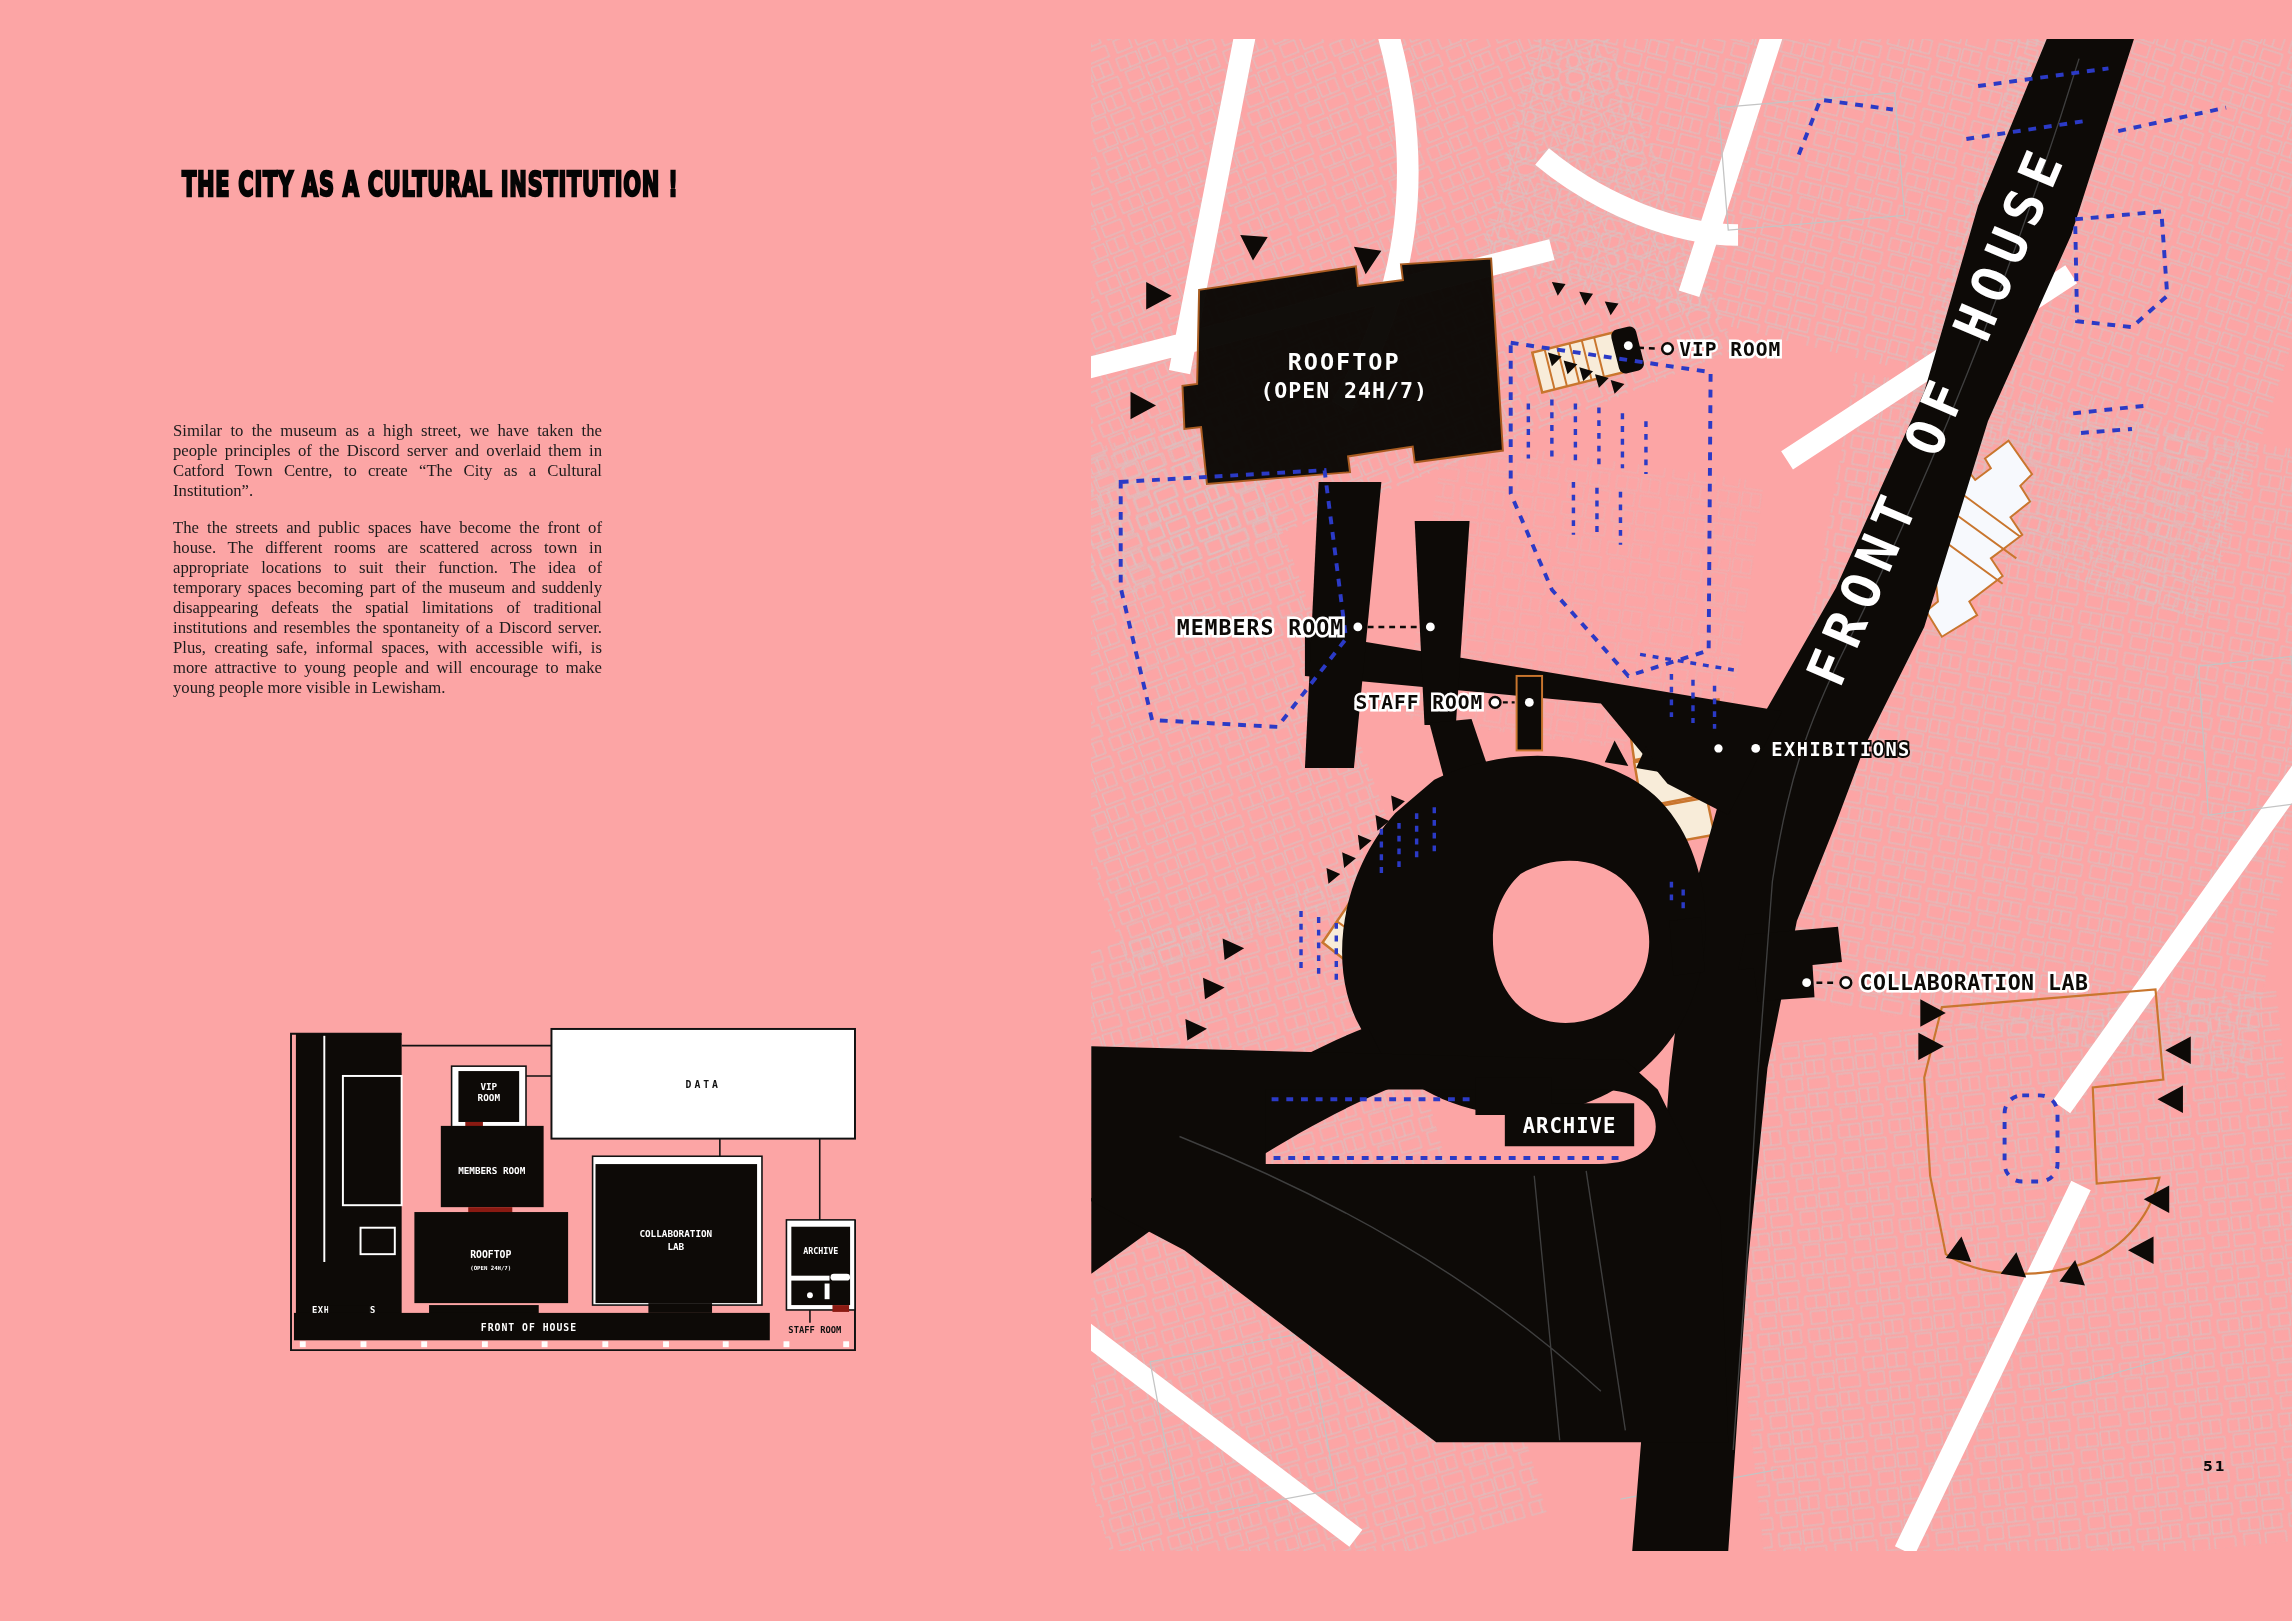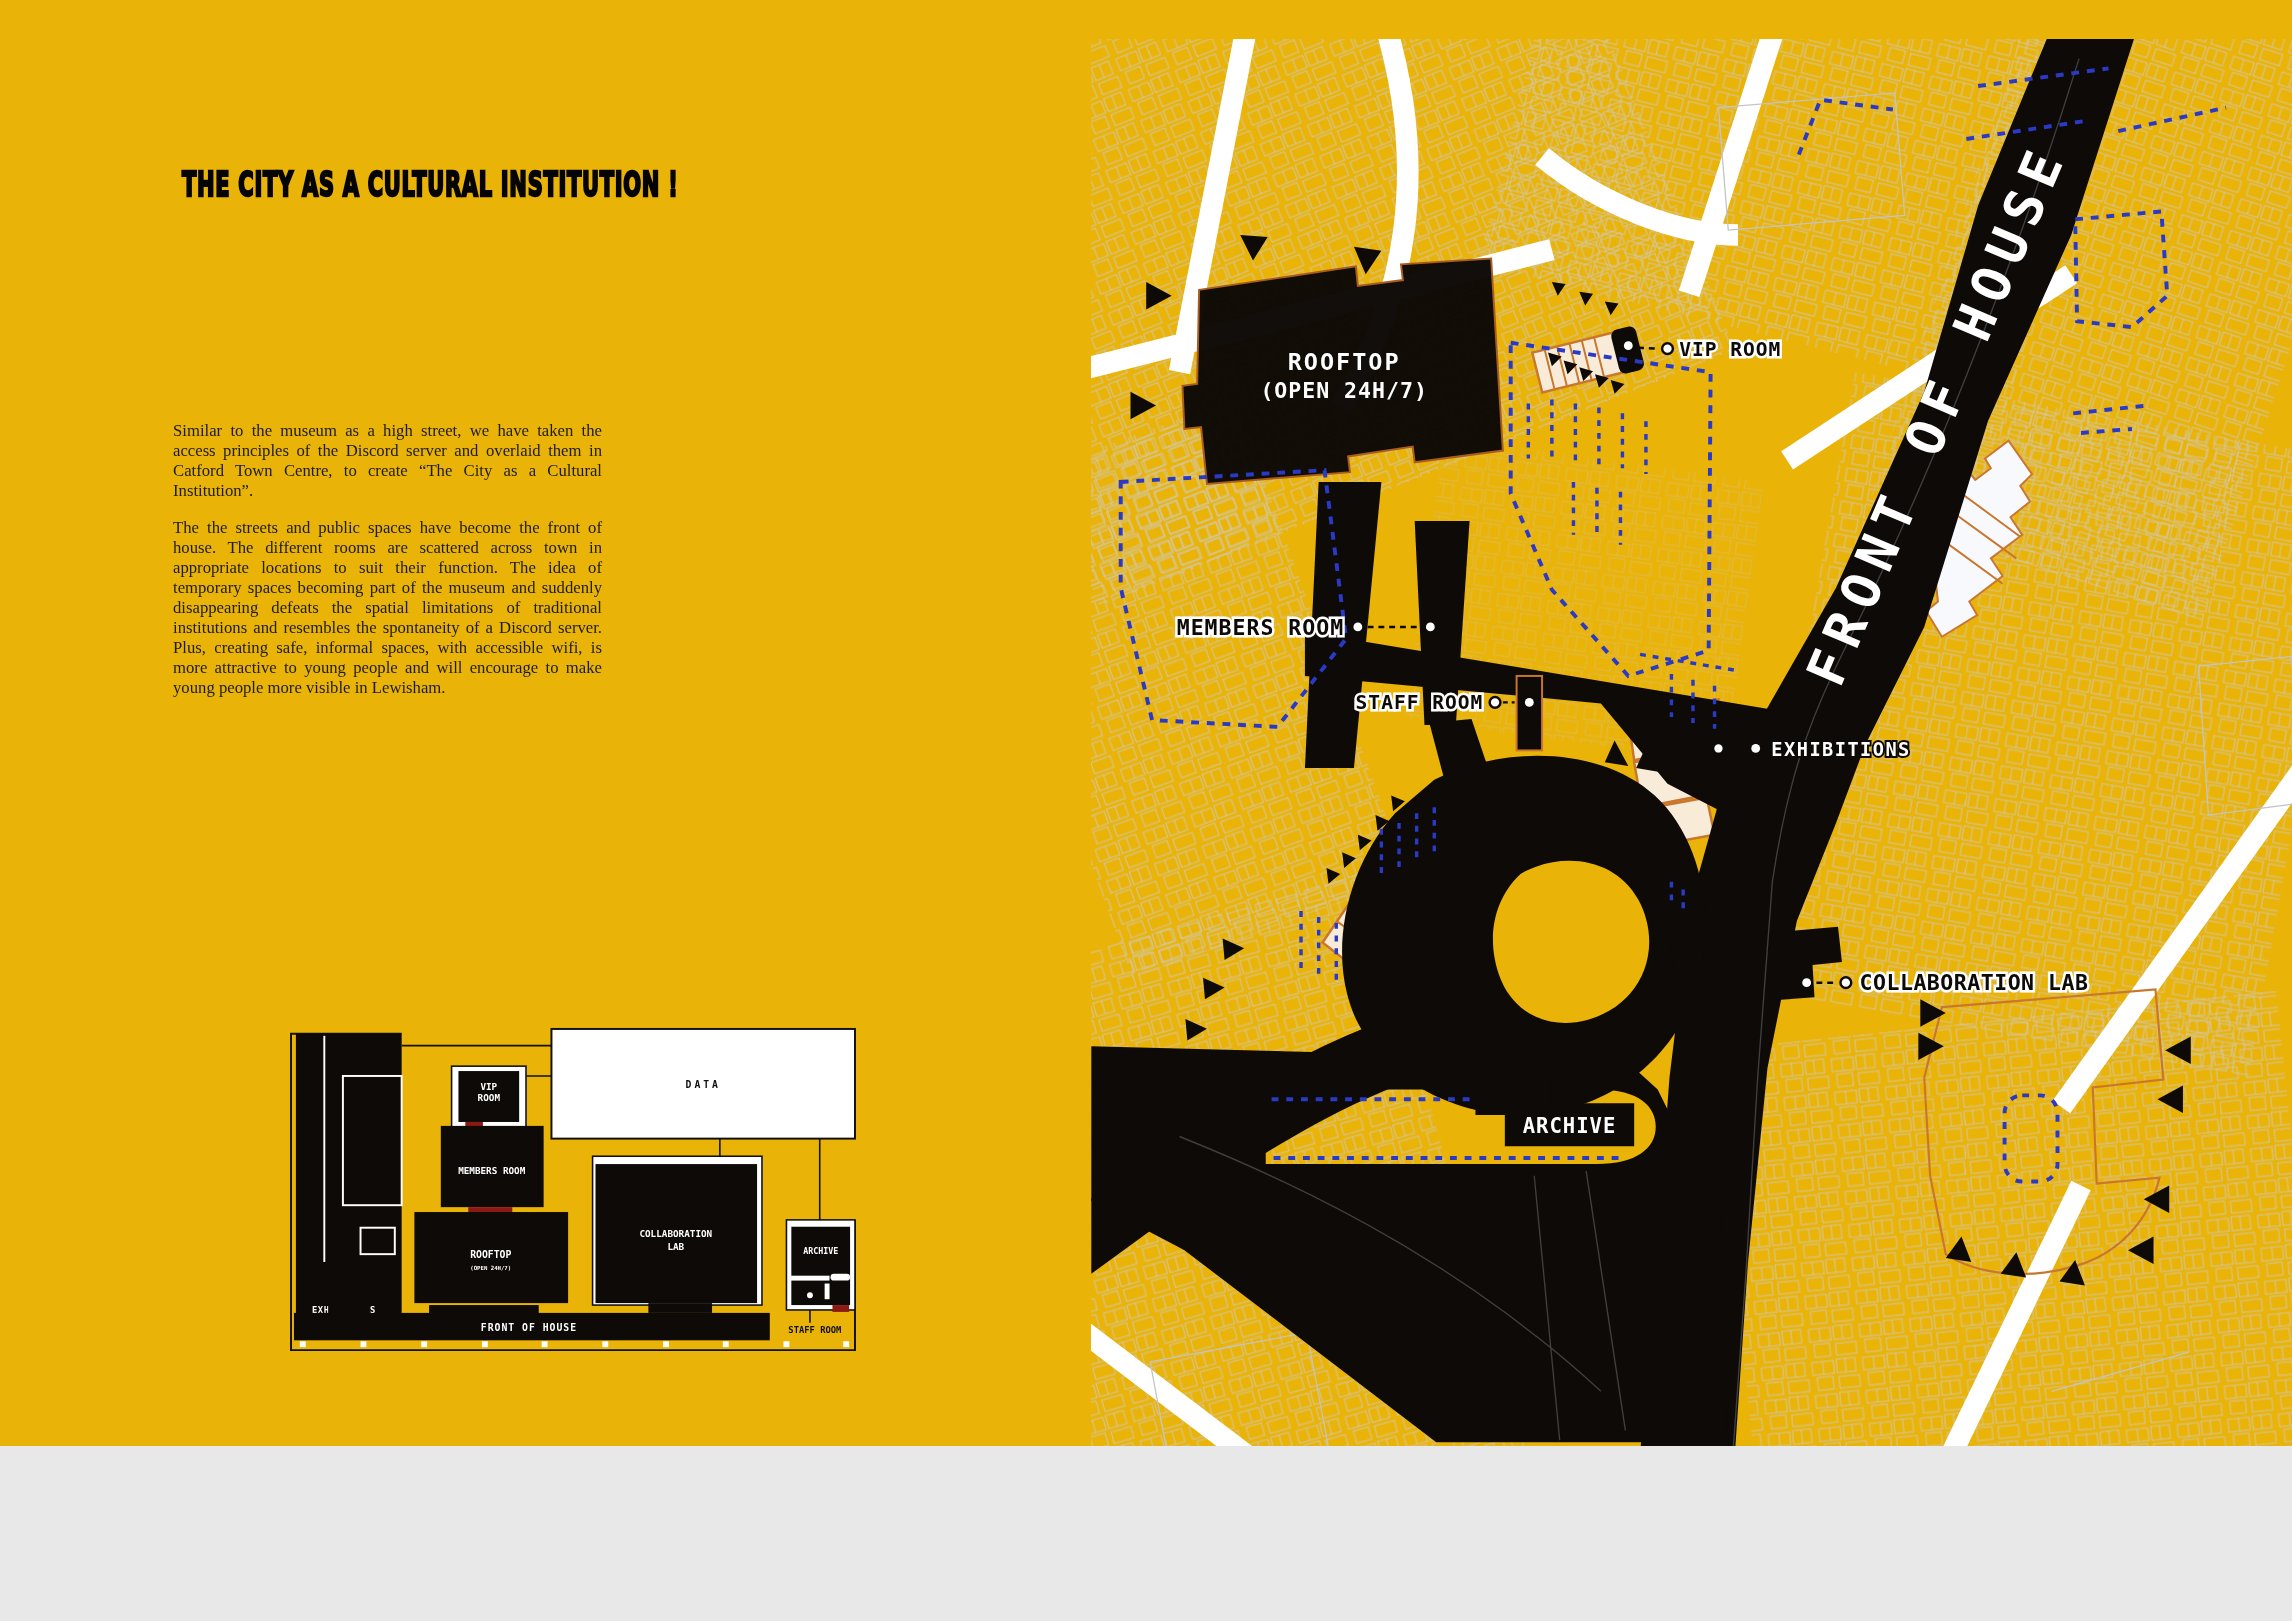--- a/index.html
+++ b/index.html
@@ -1,16 +1,16 @@
 <!DOCTYPE html>
 <html><head>
 <meta charset="utf-8">
 <style>
   html,body{margin:0;padding:0;background:#e8e8e8;}
-  .page{position:relative;width:2293px;height:1446px;background:#eab308;overflow:hidden;
+  .page{position:relative;width:2293px;height:1621px;background:#fca5a5;overflow:hidden;
         font-family:"Liberation Sans",sans-serif;}
   .title{position:absolute;left:182px;top:165px;font-family:"DejaVu Sans",sans-serif;
          font-weight:bold;font-size:30px;letter-spacing:1px;color:#050505;
          -webkit-text-stroke:2.2px #050505;white-space:nowrap;
          transform:scaleX(0.70) scaleY(1.12);transform-origin:left top;}
   .bodycopy{position:absolute;left:173px;top:421px;width:429px;color:#1c1c1c;
             font-family:"Liberation Serif",serif;font-size:16.7px;line-height:20px;
             text-align:justify;}
   .bodycopy p{margin:0;}
   .bodycopy p + p{margin-top:17px;}
@@ -23,21 +23,21 @@
   .wlabel{paint-order:stroke;stroke:#0d0a07;stroke-width:4px;fill:#ffffff;}
 </style>
 </head>
 <body>
 
 <div class="page">
 
   <div class="title">THE CITY AS A CULTURAL INSTITUTION !</div>
 
   <div class="bodycopy">
-    <p>Similar to the museum as a high street, we have taken the access principles of the Discord server and overlaid them in Catford Town Centre, to create “The City as a Cultural Institution”.</p>
+    <p>Similar to the museum as a high street, we have taken the people principles of the Discord server and overlaid them in Catford Town Centre, to create “The City as a Cultural Institution”.</p>
     <p>The the streets and public spaces have become the front of house. The different rooms are scattered across town in appropriate locations to suit their function. The idea of temporary spaces becoming part of the museum and suddenly disappearing defeats the spatial limitations of traditional institutions and resembles the spontaneity of a Discord server. Plus, creating safe, informal spaces, with accessible wifi, is more attractive to young people and will encourage to make young people more visible in Lewisham.</p>
   </div>
 
   <div class="plan-wrap">
   <svg viewBox="0 0 590 335" width="578" height="328">
     <g fill="none" stroke="#111" stroke-width="2">
       <path d="M120,7 L7,7 L7,330 L583,330 L583,197"></path>
     </g>
     <g stroke="#111" stroke-width="1.6">
       <path d="M120,19 L273,19 M247,50 L273,50 M445,114 L445,140 M547,114 L547,197 M537,282 L537,302" fill="none"></path>

